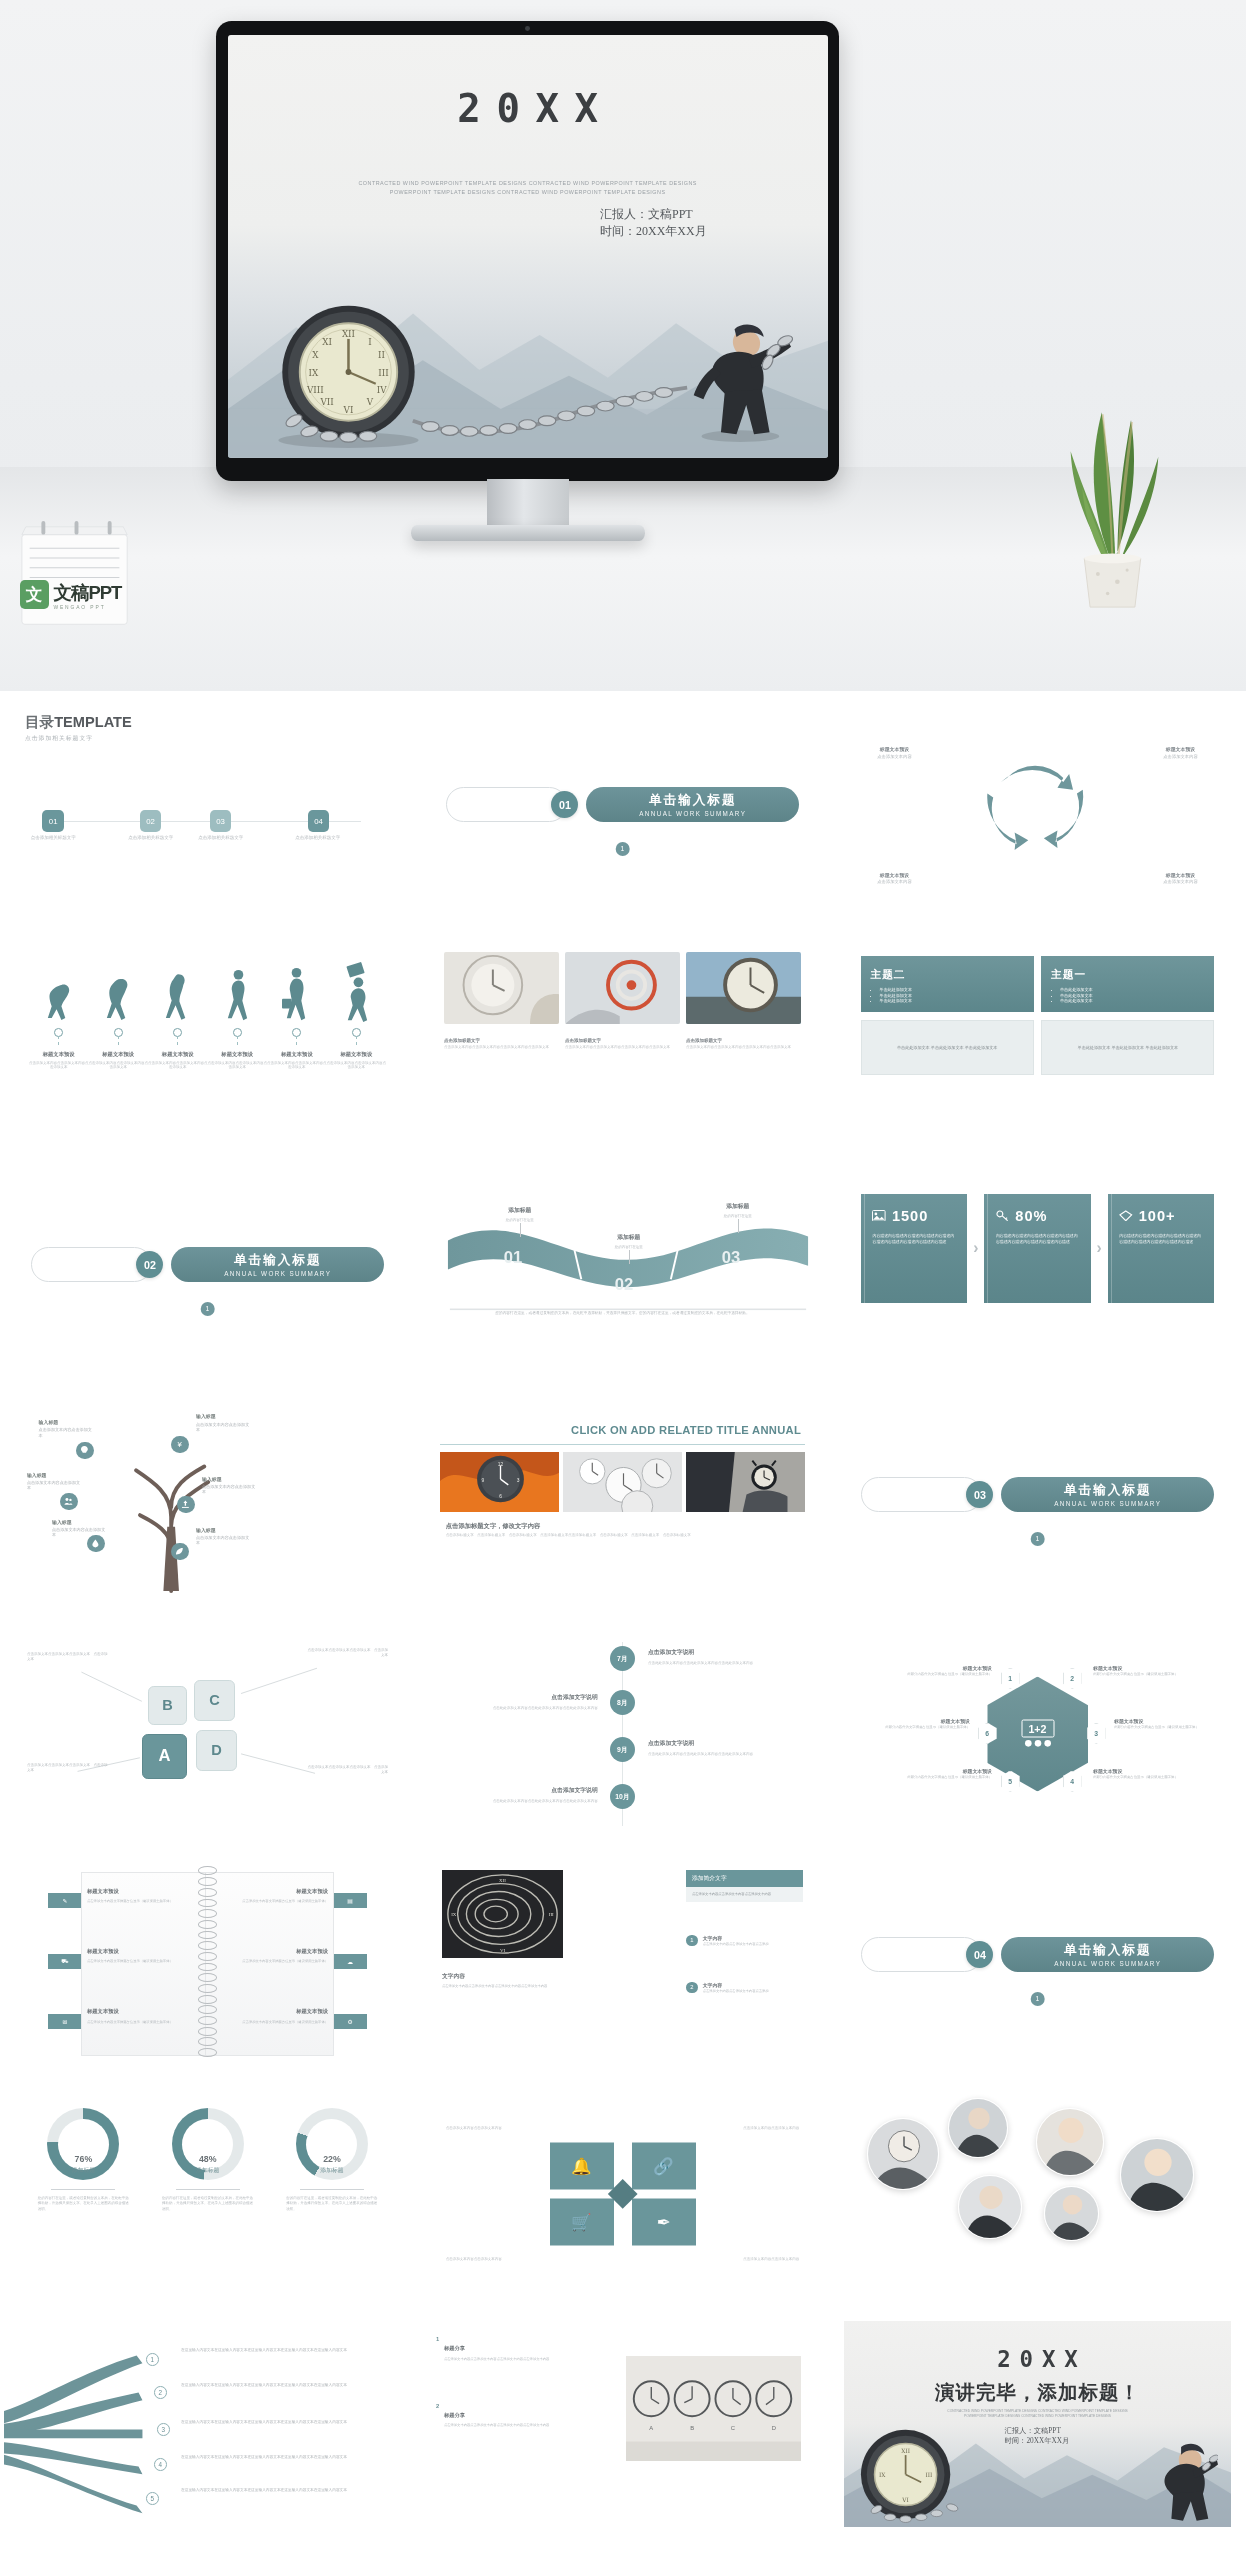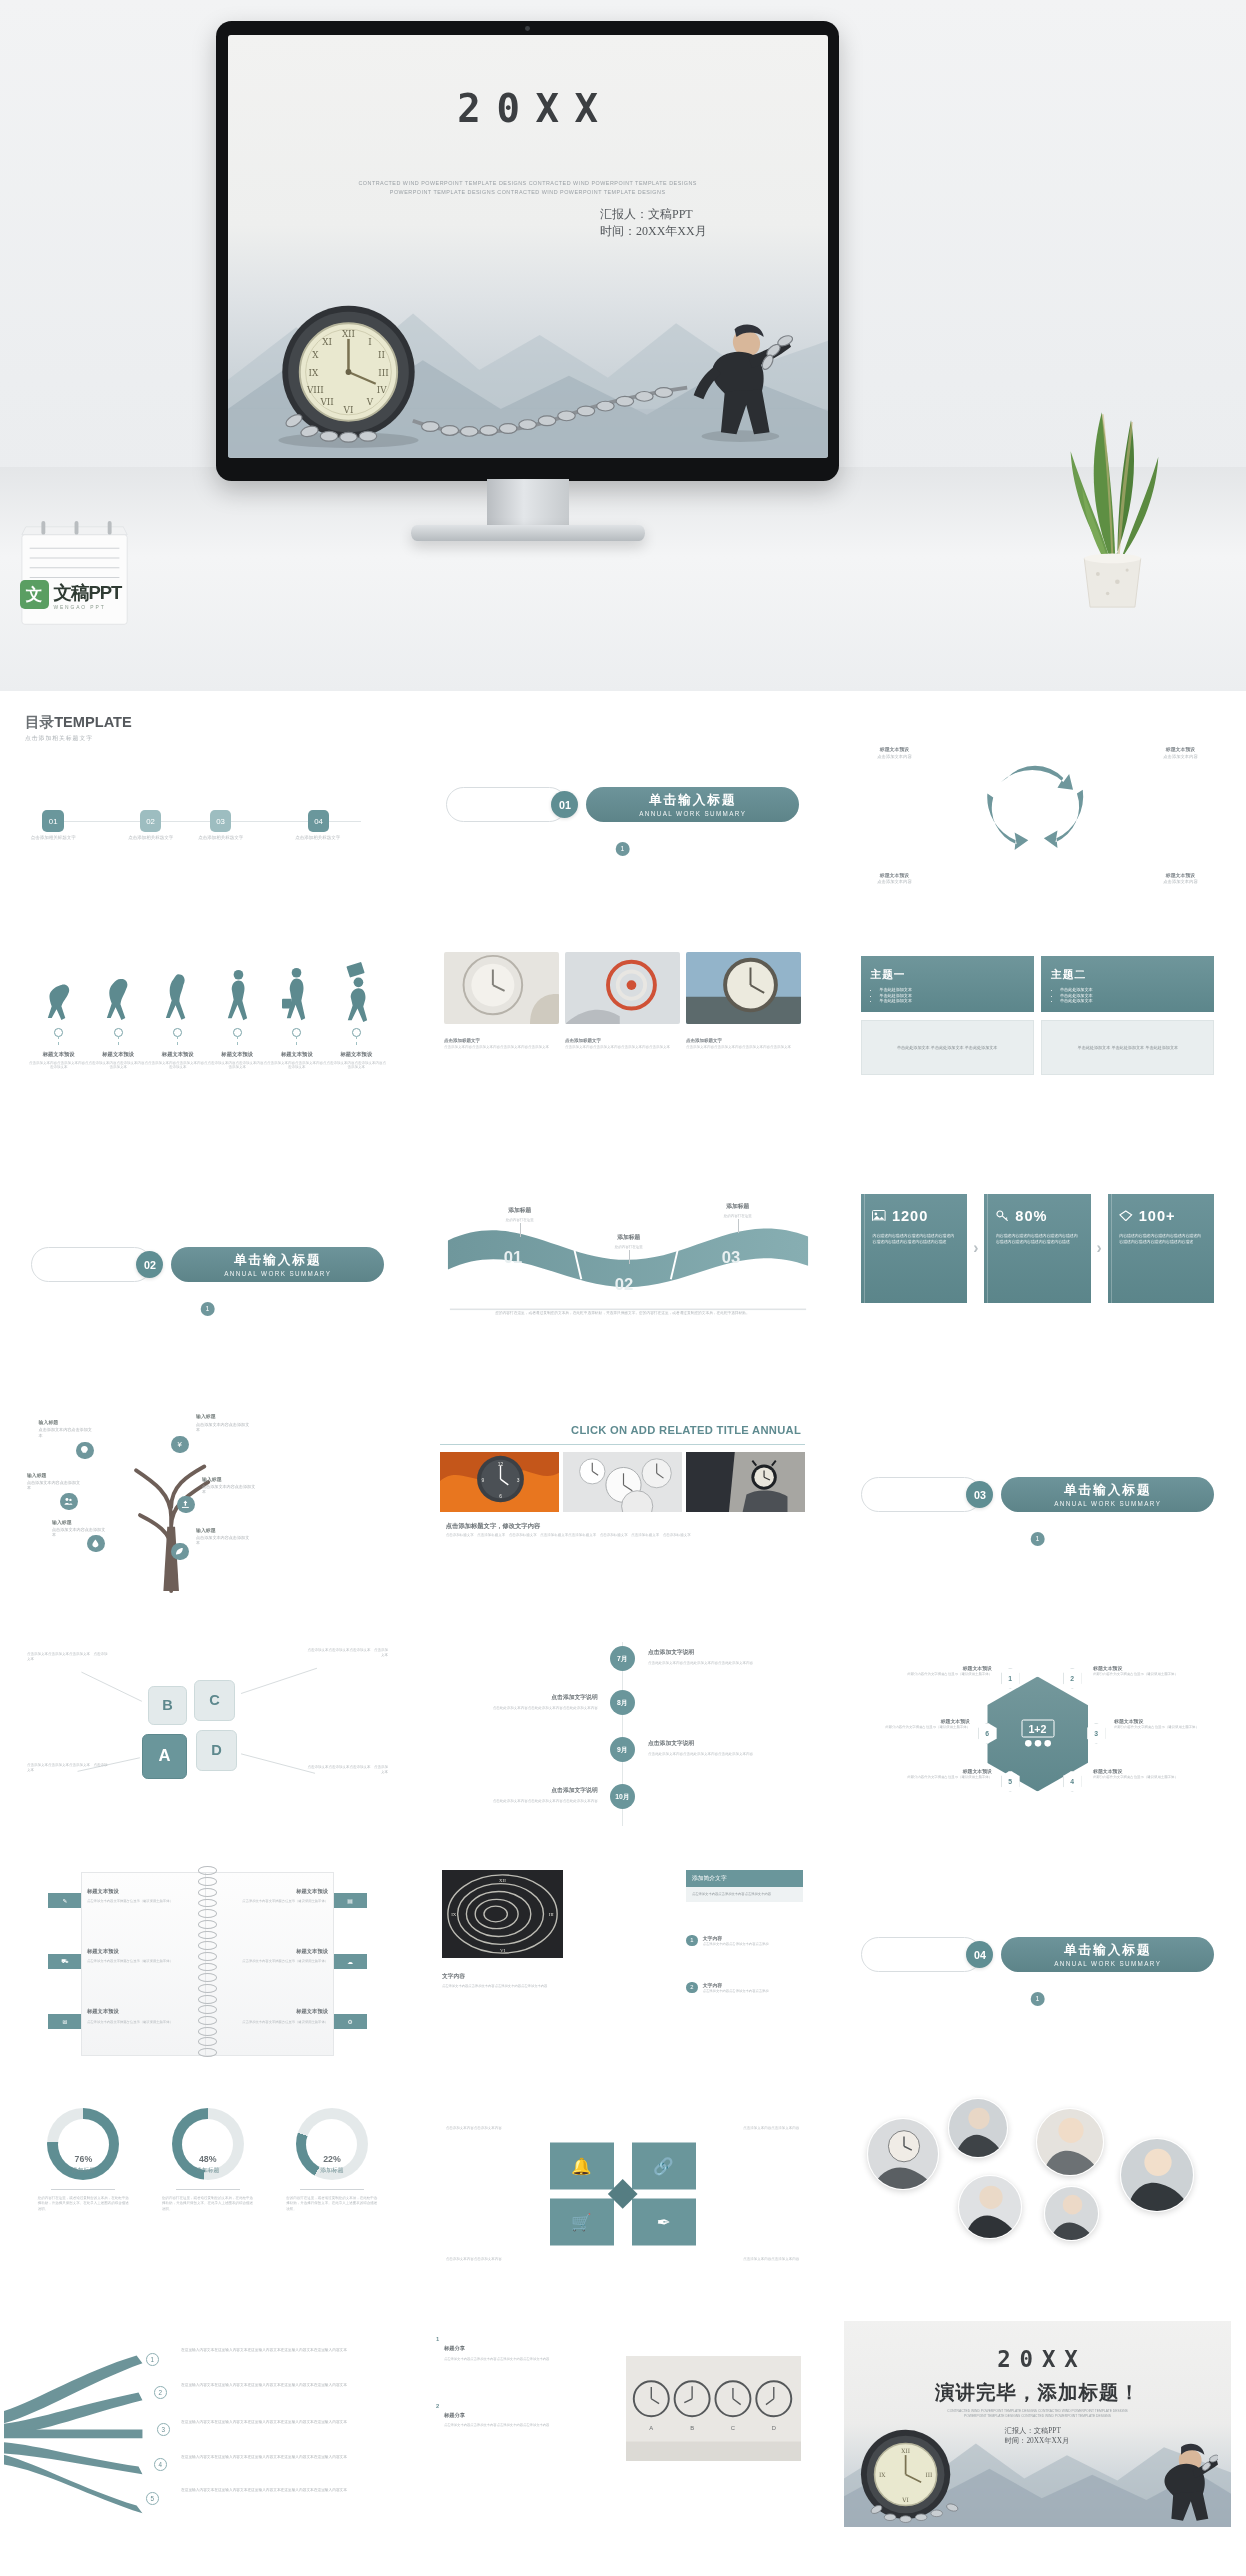--- a/index.html
+++ b/index.html
@@ -682,36 +682,36 @@
             </div>
           </div>
         </div>
       </div>
 
       <div class="cell">
         <div class="cell-inner">
           <div class="themes">
             <div class="th-col">
               <div class="th-head">
-                <b>主题一</b>
+                <b>主题二</b>
                 <ul>
                   <li>单击此处添加文本</li>
                   <li>单击此处添加文本</li>
                   <li>单击此处添加文本</li>
                 </ul>
               </div>
               <div class="th-body">
                 <p>单击此处添加文本
 单击此处添加文本
 单击此处添加文本</p>
               </div>
             </div>
             <div class="th-col">
               <div class="th-head">
-                <b>主题二</b>
+                <b>主题一</b>
                 <ul>
                   <li>单击此处添加文本</li>
                   <li>单击此处添加文本</li>
                   <li>单击此处添加文本</li>
                 </ul>
               </div>
               <div class="th-body">
                 <p>单击此处添加文本
 单击此处添加文本
 单击此处添加文本</p>
@@ -785,21 +785,21 @@
           <div class="stats">
             <div class="st-card">
               <div class="st-top">
                 <span>
                   <svg width="13.6" height="11.7" viewBox="0 0 14 12">
                       <rect x="0.5" y="0.5" width="13" height="11" rx="1" fill="none" stroke="#fff"></rect>
                       <circle cx="4" cy="4" r="1.4" fill="#fff"></circle>
                       <path d="M1,10 L5,6 L8,9 L10,7 L13,10 Z" fill="#fff"></path>
                     </svg>
                 </span>
-                <span class="st-num">1200</span>
+                <span class="st-num">1500</span>
               </div>
               <div class="st-body">内容描述内容描述内容描述内容描述内容描述内容描述内容描述内容描述内容描述内容描述</div>
             </div>
             <div class="st-chev">›</div>
             <div class="st-card">
               <div class="st-top">
                 <span>
                   <svg width="13.6" height="11.7" viewBox="0 0 14 12">
                       <circle cx="4" cy="4" r="3" fill="none" stroke="#fff" stroke-width="1.2"></circle>
                       <path d="M6.4,6 L12,11 M10,9.2 L11.4,7.8" stroke="#fff" stroke-width="1.2" fill="none"></path>

